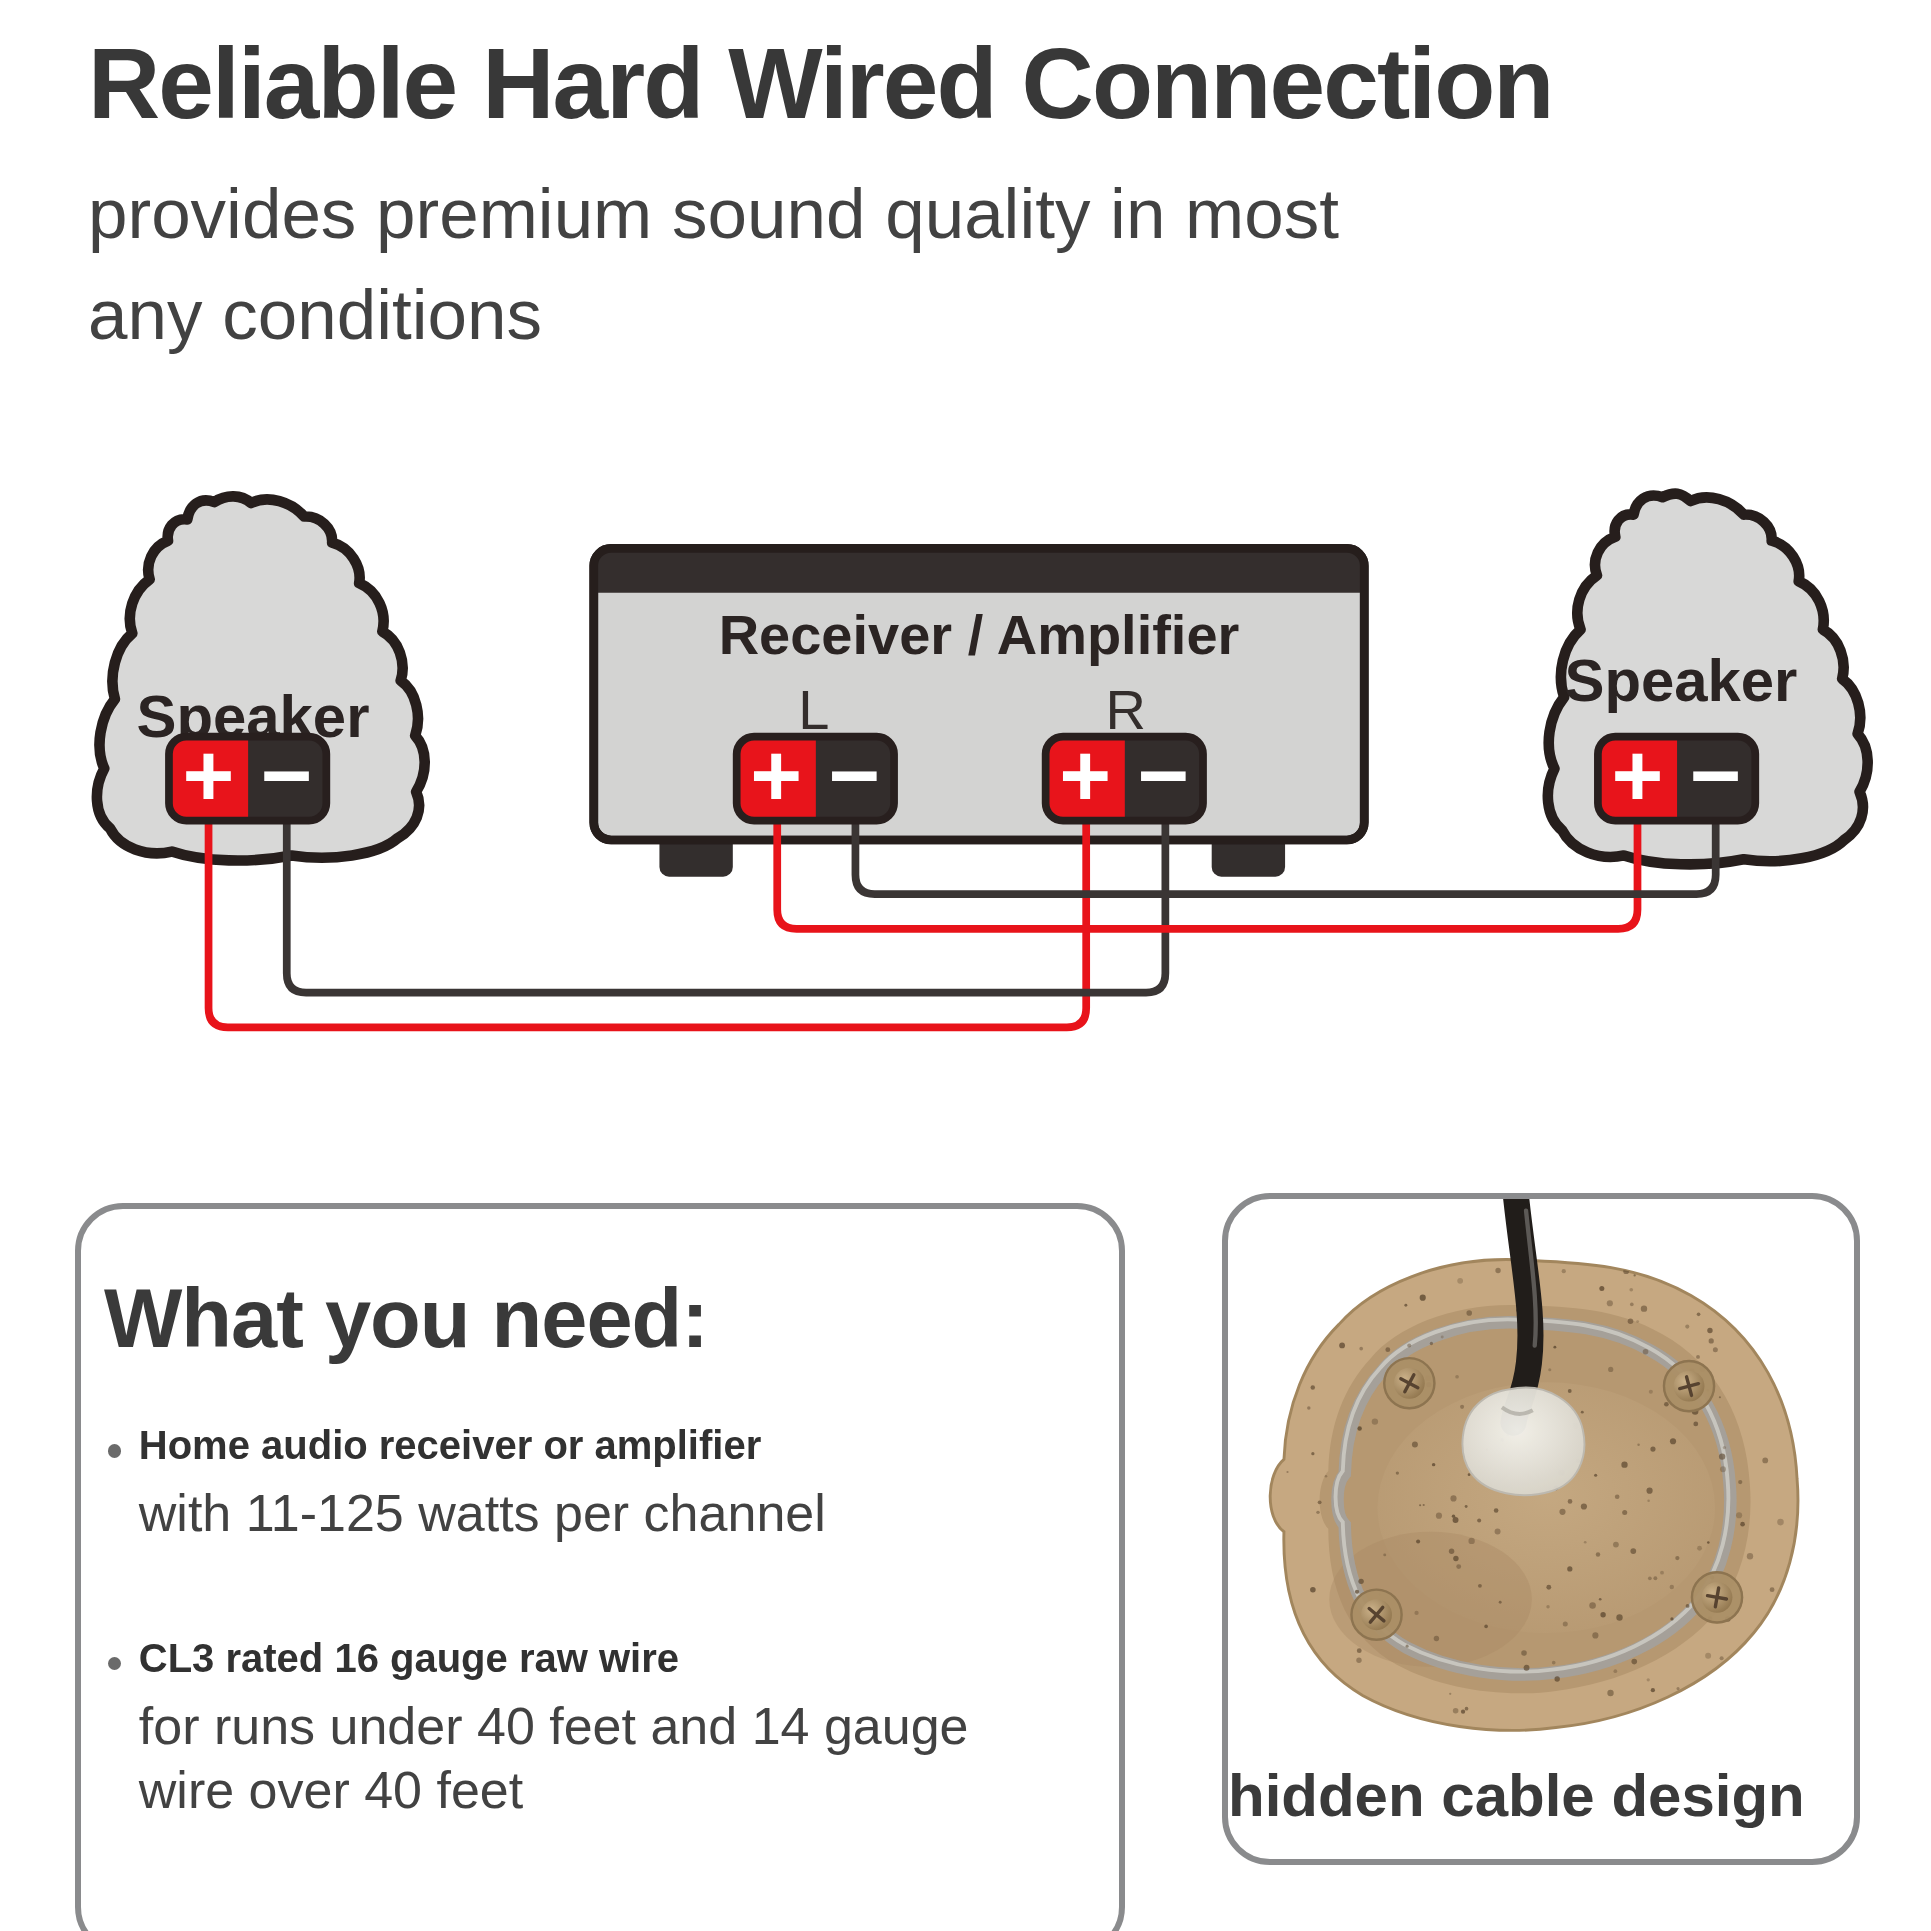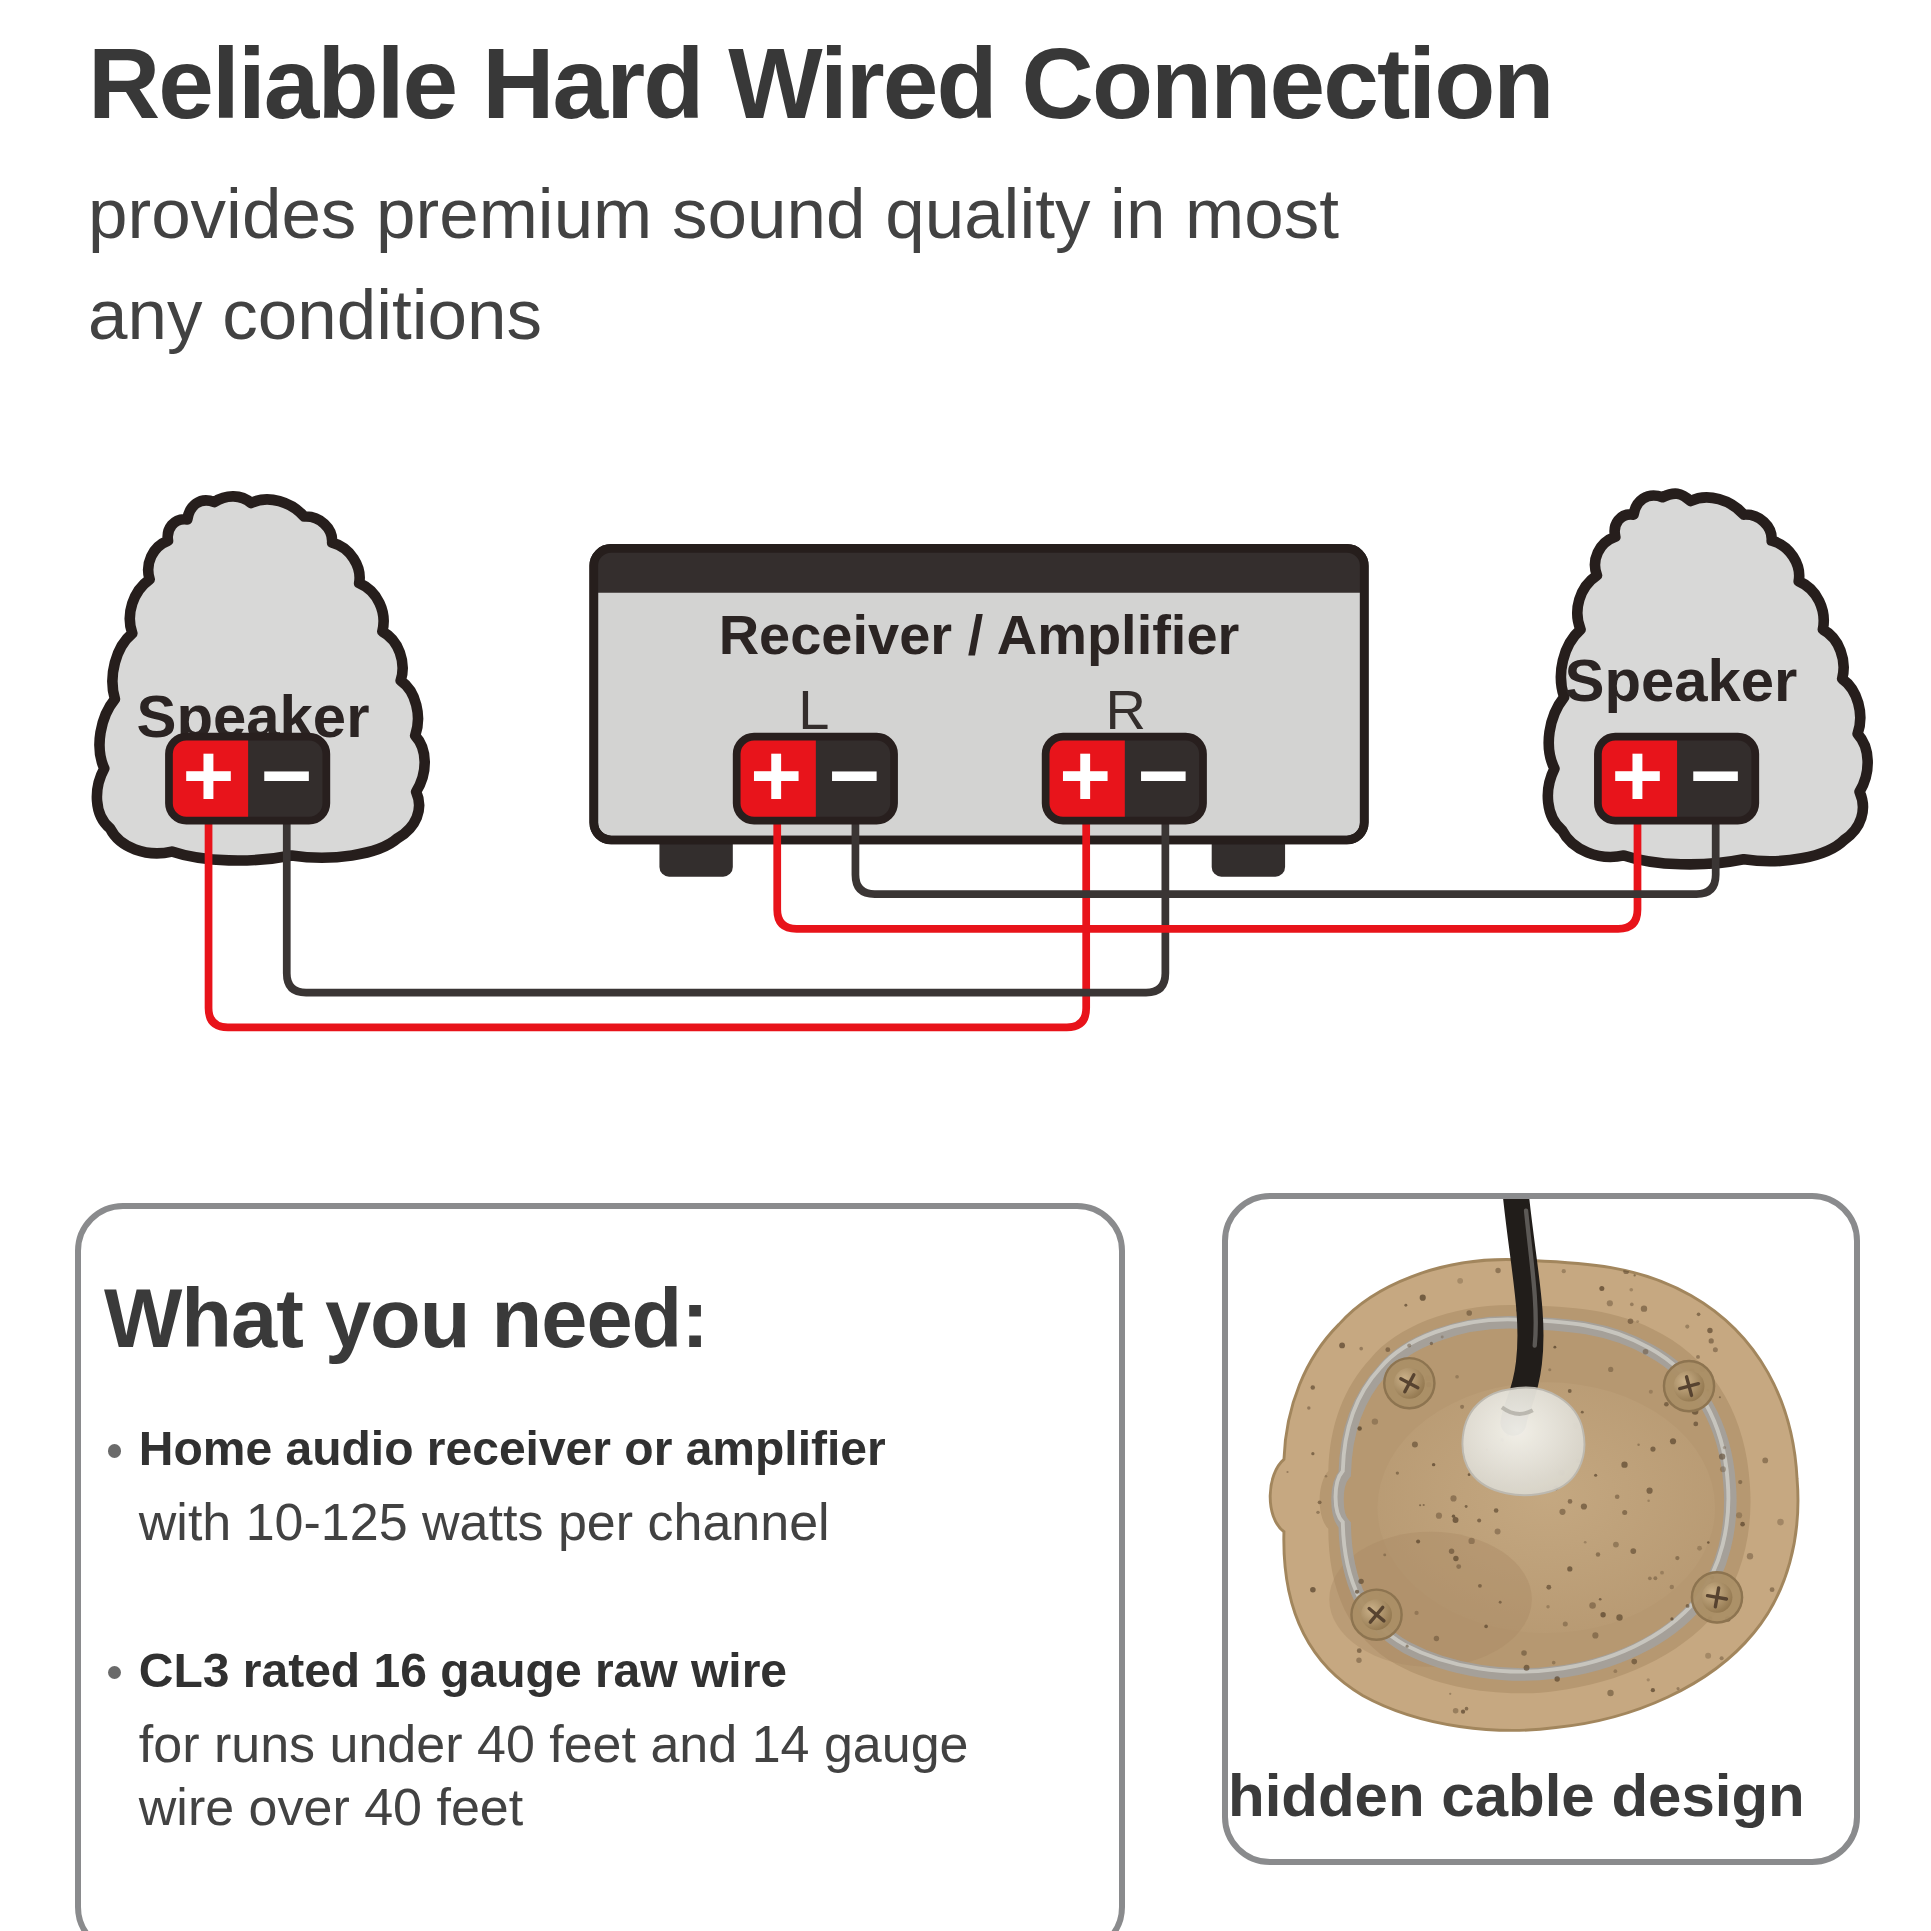--- a/index.html
+++ b/index.html
@@ -23,21 +23,21 @@
   .chan-label{font-size:58px;font-weight:400;fill:#332d2c;}
   .sign{font-size:92px;font-weight:700;fill:#ffffff;}
   
   .card{position:absolute;background:#ffffff;border:6.8px solid #8a8b8d;border-radius:48px;box-sizing:border-box;}
   .card-left{left:75px;top:1203px;width:1050px;height:752px;padding:62px 39px 0 23px;}
   .card-left h2{margin:0 0 56px 0;font-size:83px;font-weight:700;color:#3a3a3a;letter-spacing:-1px;}
   .need-list{list-style:none;margin:0;padding:0;}
   .need-item{display:flex;align-items:flex-start;margin-top:0;}
   .need-item + .need-item{margin-top:90px;}
   .dot{flex:0 0 auto;width:13.5px;height:13.5px;border-radius:50%;background:#6a6a6a;margin:21px 17.4px 0 3.9px;}
-  .need-bold{font-size:48px;font-weight:700;color:#313131;line-height:1.1;}
+  .need-bold{font-size:40px;font-weight:700;color:#313131;line-height:1.1;}
   .need-detail{font-size:52px;font-weight:400;color:#424242;line-height:1.22;margin-top:15.4px;max-width:927px;}
   .card-right{left:1222px;top:1193px;width:638px;height:672px;}
   .photo{position:absolute;left:0;top:0;width:625px;height:598px;}
   .caption{
     position:absolute;left:0;right:0;bottom:29px;text-align:left;
     font-size:60px;font-weight:700;color:#3a3a3a;
   }
 </style>
 </head>
 <body>
@@ -118,21 +118,21 @@
   </g>
 </svg>
 
 <section class="card card-left">
   <h2>What you need:</h2>
   <ul class="need-list">
     <li class="need-item">
       <span class="dot"></span>
       <div>
         <div class="need-bold">Home audio receiver or amplifier</div>
-        <div class="need-detail">with 10-125 watts per channel</div>
+        <div class="need-detail">with 11-125 watts per channel</div>
       </div>
     </li>
     <li class="need-item">
       <span class="dot"></span>
       <div>
         <div class="need-bold">CL3 rated 16 gauge raw wire</div>
         <div class="need-detail">for runs under 40 feet and 14 gauge wire over 40 feet</div>
       </div>
     </li>
   </ul>

